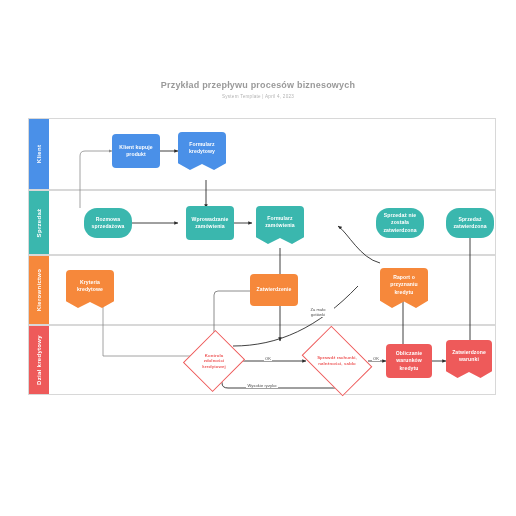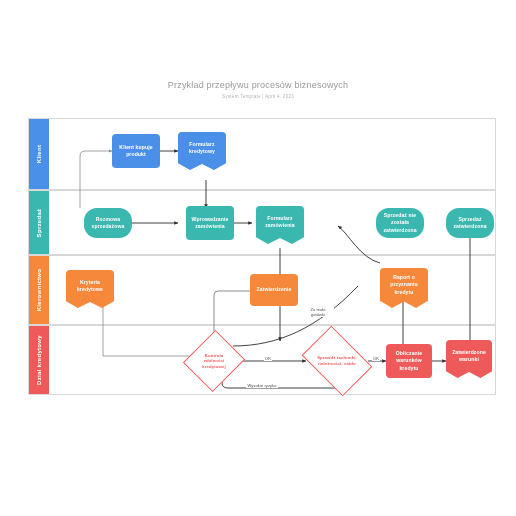--- a/index.html
+++ b/index.html
@@ -5,21 +5,21 @@
   html,body{margin:0;padding:0;}
   body{
     width:516px;height:516px;background:#ffffff;
     font-family:"Liberation Sans","DejaVu Sans",sans-serif;
     overflow:hidden;position:relative;
   }
   #canvas{position:absolute;inset:0;width:516px;height:516px;}
 
   .title{
     position:absolute;left:0;top:80px;width:516px;text-align:center;
-    font-size:9px;font-weight:normal;color:#9a9a9a;letter-spacing:.2px;
+    font-size:9px;font-weight:bold;color:#9a9a9a;letter-spacing:.2px;
   }
   .subtitle{
     position:absolute;left:0;top:94px;width:516px;text-align:center;
     font-size:4.6px;color:#b4b4b4;letter-spacing:.25px;
   }
 
   
   .frame{position:absolute;left:28px;top:118px;width:468px;height:277px;}
   .lane{position:absolute;left:0;width:468px;border:1px solid #d8d8d8;box-sizing:border-box;background:#fff;}
   .lane-head{

